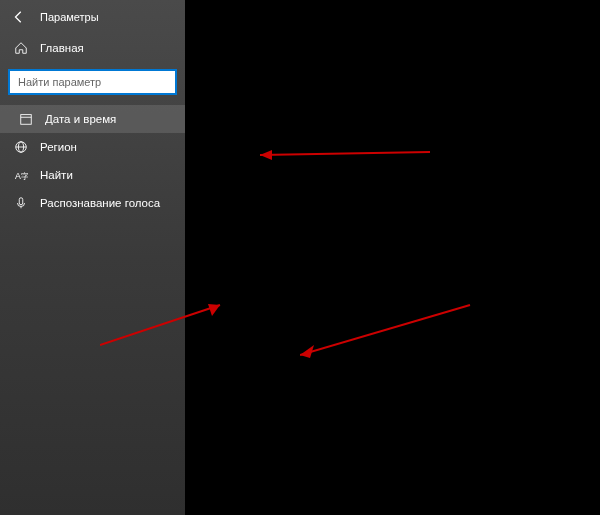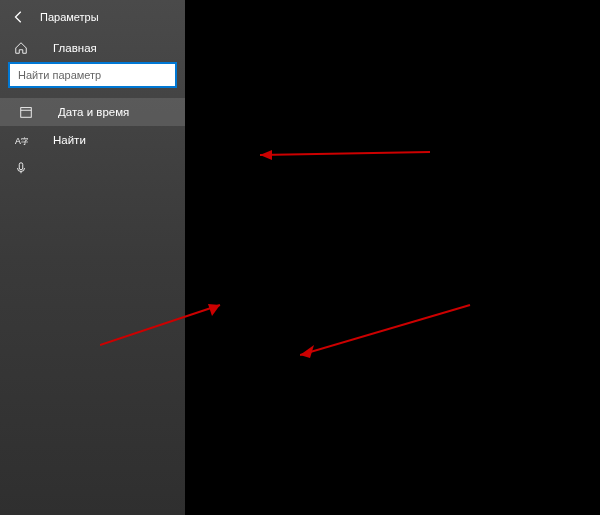--- a/index.html
+++ b/index.html
@@ -23,36 +23,37 @@
   align-items: center;
   padding: 4px 12px 10px 12px;
   gap: 14px;
   font-size: 11px;
 }
 .back-icon { width: 14px; height: 14px; display: inline-flex; }
 .nav-item {
   display: flex;
   align-items: center;
   padding: 7px 14px;
-  gap: 25px;
+  gap: 12px;
   cursor: pointer;
   font-size: 11.5px;
 }
 .nav-item.active { background: rgba(255,255,255,0.12); padding-left: 19px; }
 .nav-icon { width: 14px; height: 14px; display: inline-flex; flex-shrink: 0; }
 .search-wrap { padding: 0 8px 10px 8px; }
 .search-input {
   width: 100%;
   height: 26px;
   background: #fff;
   border: 2px solid #0078d4;
   padding: 0 8px;
   font-size: 11px;
   color: #333;
   outline: none;
+  margin-top: 7px;
 }
 .search-input::placeholder { color: #666; }
 .category-header {
   padding: 8px 14px 8px 14px;
   font-size: 11.5px;
   font-weight: 600;
 }
 svg { fill: #fff; }
 .arrow-annotation {
   position: absolute;
@@ -92,39 +93,50 @@
   <div class="nav-item active">
     <span class="nav-icon">
       <svg viewBox="0 0 16 16">
             <rect x="2" y="3" width="12" height="11" stroke="#fff" fill="none"></rect>
             <line x1="2" y1="6" x2="14" y2="6" stroke="#fff"></line>
           </svg>
     </span>
     <span>Дата и время</span>
   </div>
 
+  <div class="nav-item">
+    <span class="nav-icon">
+      <svg viewBox="0 0 16 16">
+            <circle cx="8" cy="8" r="6" stroke="#fff" fill="none"></circle>
+            <ellipse cx="8" cy="8" rx="3" ry="6" stroke="#fff" fill="none"></ellipse>
+            <line x1="2" y1="8" x2="14" y2="8" stroke="#fff"></line>
+          </svg>
+    </span>
+    <span>Регион</span>
+  </div>
 
   <div class="nav-item">
     <span class="nav-icon">
       <svg viewBox="0 0 16 16">
             <text x="1" y="12" font-size="10" fill="#fff">A</text>
             <text x="8" y="12" font-size="9" fill="#fff">字</text>
           </svg>
     </span>
     <span>Найти</span>
   </div>
 
   <div class="nav-item">
     <span class="nav-icon">
       <svg viewBox="0 0 16 16">
             <rect x="6" y="2" width="4" height="8" rx="2" stroke="#fff" fill="none"></rect>
             <path d="M4 8 Q4 12 8 12 Q12 12 12 8" stroke="#fff" fill="none"></path>
             <line x1="8" y1="12" x2="8" y2="14" stroke="#fff"></line>
           </svg>
     </span>
+    <span>Распознавание голоса</span>
   </div>
 </div>
 
 <svg class="arrow-annotation" style="left:260px; top:140px;" width="180" height="30">
   <line x1="0" y1="15" x2="170" y2="12" stroke="#c00" stroke-width="2"></line>
   <polygon points="0,15 12,10 12,20" fill="#c00"></polygon>
 </svg>
 <svg class="arrow-annotation" style="left:100px; top:300px;" width="130" height="50">
   <line x1="0" y1="45" x2="120" y2="5" stroke="#c00" stroke-width="2"></line>
   <polygon points="120,5 108,4 112,16" fill="#c00"></polygon>

